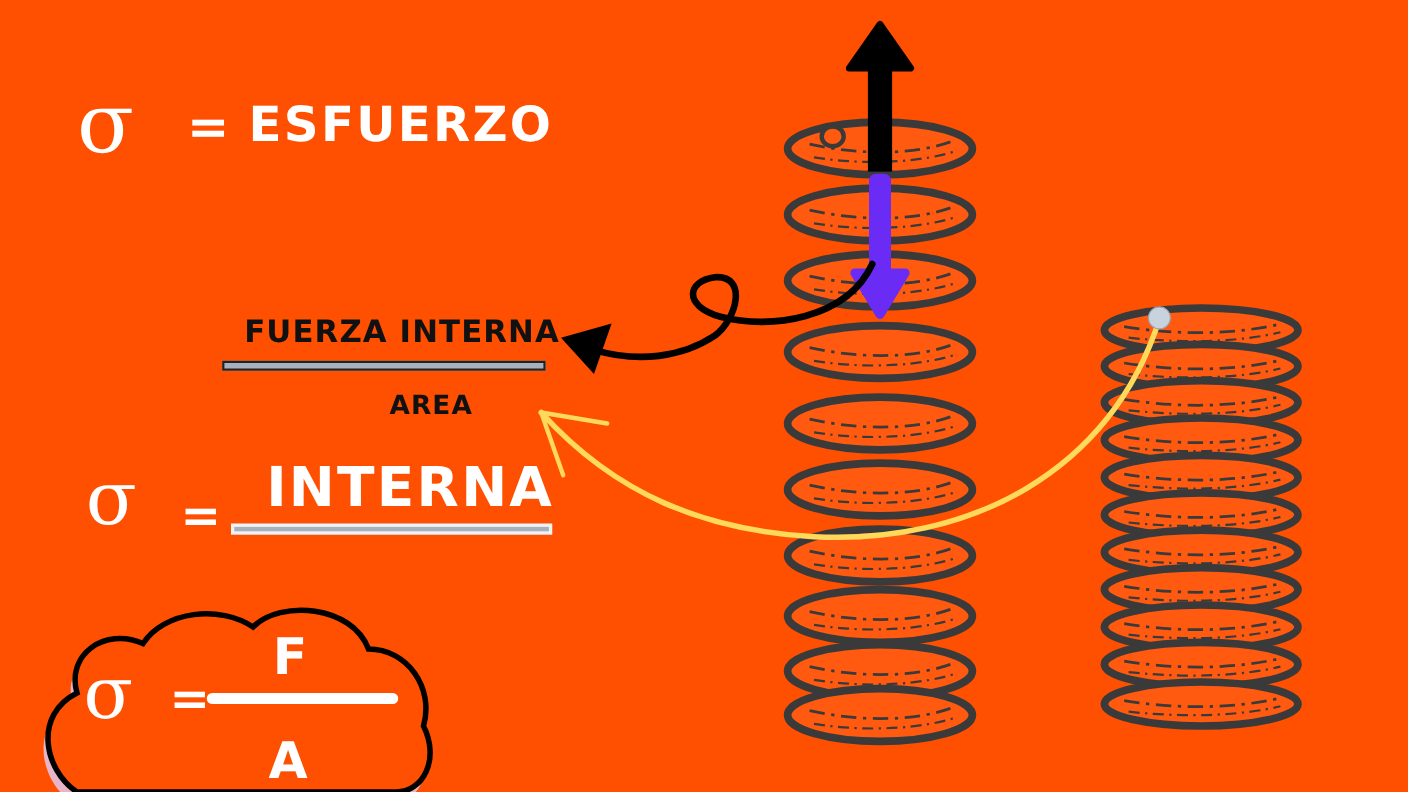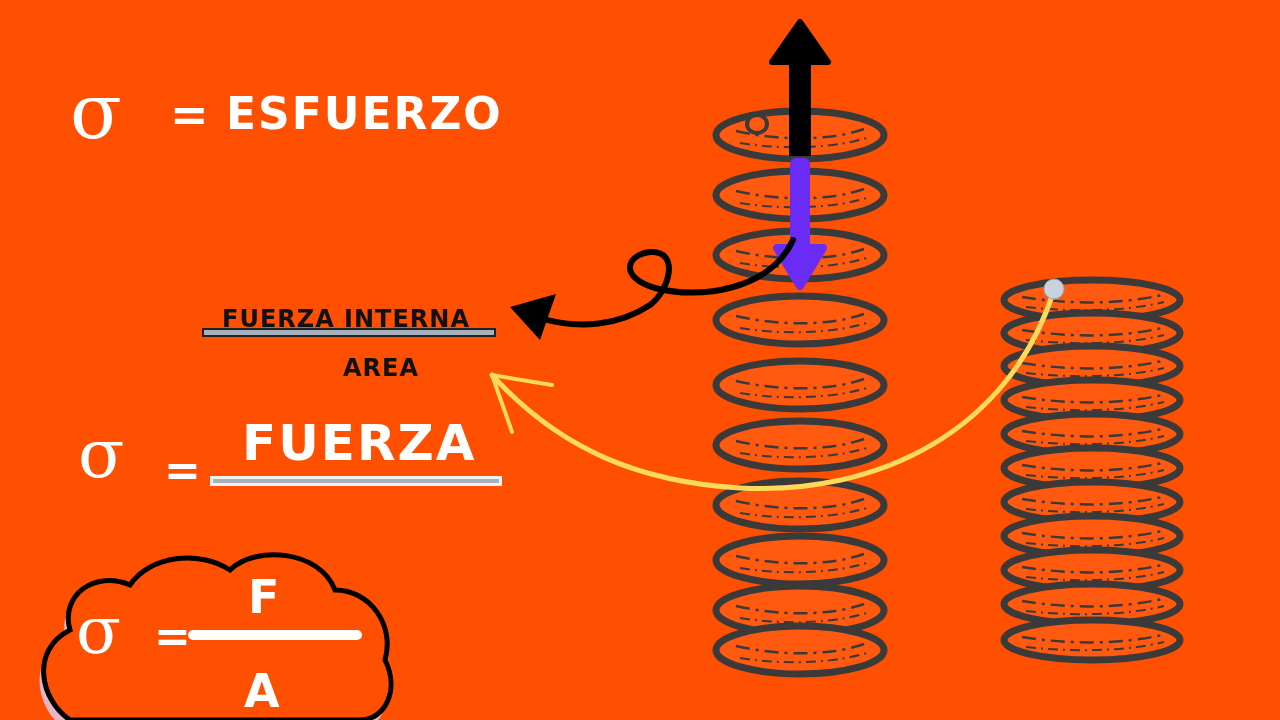--- a/index.html
+++ b/index.html
@@ -105,29 +105,29 @@
   </g>
 </svg>
 
 <div class="abs" style="left:70px; top:82px; height:70px;">
   <span class="abs sigma" style="left:0; top:-8px; font-size:76px;">σ</span>
   <span class="abs white-bold" style="left:100px; top:10px; font-size:46px;">=</span>
   <span class="abs white-bold" style="left:156px; top:10px; font-size:44px; white-space:nowrap;">ESFUERZO</span>
 </div>
 
 <div class="abs" style="left:200px; top:288px; width:300px; height:100px;">
-  <span class="abs black-bold" style="left:22px; top:19px; font-size:24px; white-space:nowrap;">FUERZA INTERNA</span>
+  <span class="abs black-bold" style="left:22px; top:0; font-size:28px; white-space:nowrap;">FUERZA INTERNA</span>
   <div class="abs bar-gray" style="left:2px; top:40px; width:294px; height:9px;"></div>
-  <span class="abs black-bold" style="left:143px; top:68px; font-size:24px;text-align:center;">AREA</span>
+  <span class="abs black-bold" style="left:154px; top:68px; font-size:24px;text-align:center;">AREA</span>
 </div>
 
 <div class="abs" style="left:78px; top:410px; width:440px; height:140px;">
   <span class="abs sigma" style="left:0; top:10px; font-size:68px;">σ</span>
   <span class="abs white-bold" style="left:86px; top:38px; font-size:44px;">=</span>
-  <span class="abs white-bold" style="left:164px; top:8px; font-size:50px;">FUERZA</span>
+  <span class="abs white-bold" style="left:164px; top:8px; font-size:50px;">INTERNA</span>
   <div class="abs bar-gray-light" style="left:132px; top:66px; width:292px; height:10px;"></div>
 </div>
 
 <div class="abs" style="left:76px; top:568px; width:300px; height:152px;">
   <span class="abs sigma" style="left:0; top:30px; font-size:66px;">σ</span>
   <span class="abs white-bold" style="left:78px; top:46px; font-size:44px;">=</span>
   <span class="abs white-bold" style="left:172px; top:6px; font-size:46px;">F</span>
   <div class="abs bar-white" style="left:112px; top:62px; width:174px; height:10px;"></div>
   <span class="abs white-bold" style="left:168px; top:100px; font-size:46px;">A</span>
 </div>

